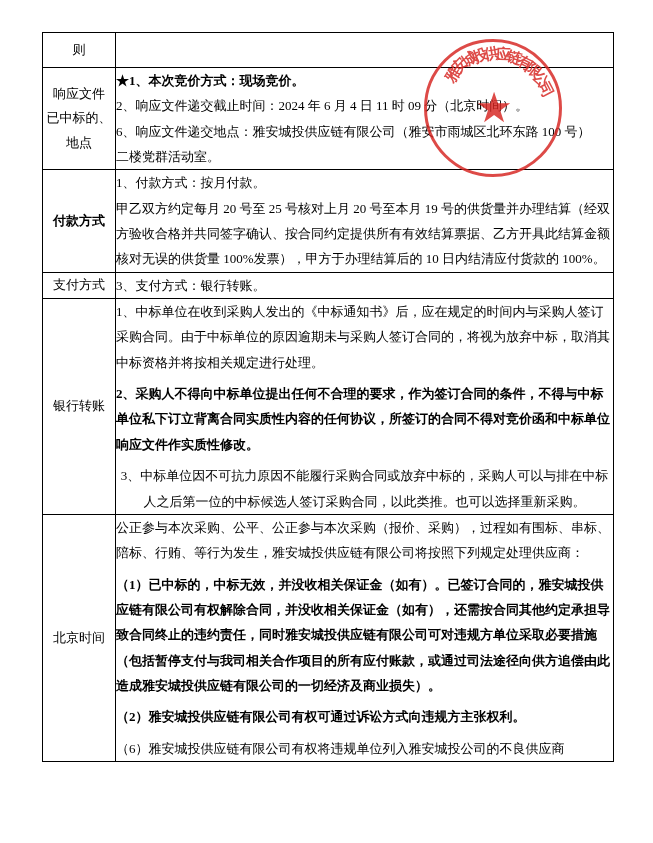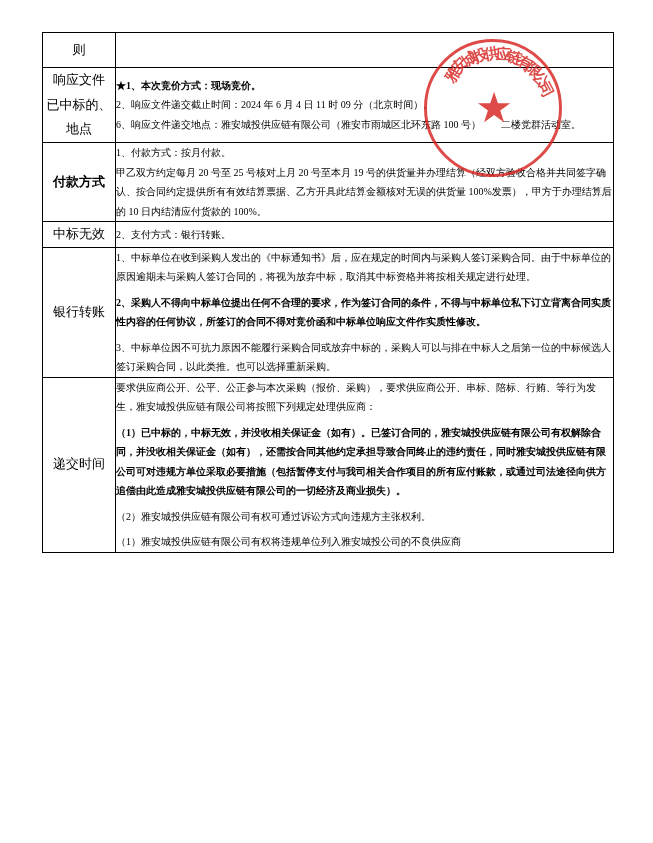--- a/index.html
+++ b/index.html
@@ -83,21 +83,21 @@
     text-align: center;
     font-size: 13px;
     line-height: 1.9;
     padding: 4px 2px;
   }
   td.label .lbl-line {
     display: block;
     white-space: nowrap;
   }
   td.content {
-    font-size: 10px;
+    font-size: 13px;
     line-height: 1.95;
     padding: 5px 6px 5px 8px;
     vertical-align: top;
     margin-top: 28px;
   }
   td.content p {
     margin: 0;
     text-indent: 0;
   }
   .b { font-weight: bold; }
@@ -153,44 +153,44 @@
           <span class="lbl-line b">付款方式</span>
         </td>
         <td class="content">
           <p>1、付款方式：按月付款。</p>
           <p>甲乙双方约定每月 20 号至 25 号核对上月 20 号至本月 19 号的供货量并办理结算（经双方验收合格并共同签字确认、按合同约定提供所有有效结算票据、乙方开具此结算金额核对无误的供货量 100%发票），甲方于办理结算后的 10 日内结清应付货款的 100%。</p>
         </td>
       </tr>
 
       <tr>
         <td class="label">
-          <span class="lbl-line">中标无效</span>
+          <span class="lbl-line">支付方式</span>
         </td>
         <td class="content">
-          <p>2、支付方式：银行转账。</p>
+          <p>3、支付方式：银行转账。</p>
         </td>
       </tr>
 
       <tr>
         <td class="label">
           <span class="lbl-line">银行转账</span>
         </td>
         <td class="content">
           <p>1、中标单位在收到采购人发出的《中标通知书》后，应在规定的时间内与采购人签订采购合同。由于中标单位的原因逾期未与采购人签订合同的，将视为放弃中标，取消其中标资格并将按相关规定进行处理。</p>
           <p style="margin-top:6px;font-weight:bold;">2、采购人不得向中标单位提出任何不合理的要求，作为签订合同的条件，不得与中标单位私下订立背离合同实质性内容的任何协议，所签订的合同不得对竞价函和中标单位响应文件作实质性修改。</p>
-          <p style="margin-top:6px;">3、中标单位因不可抗力原因不能履行采购合同或放弃中标的，采购人可以与排在中标人之后第一位的中标候选人签订采购合同，以此类推。也可以选择重新采购。</p>
+          <p style="margin-top:6px;text-align:center;">3、中标单位因不可抗力原因不能履行采购合同或放弃中标的，采购人可以与排在中标人之后第一位的中标候选人签订采购合同，以此类推。也可以选择重新采购。</p>
         </td>
       </tr>
 
       <tr>
         <td class="label">
-          <span class="lbl-line">递交时间</span>
+          <span class="lbl-line">北京时间</span>
         </td>
         <td class="content">
-          <p>要求供应商公开、公平、公正参与本次采购（报价、采购），要求供应商公开、串标、陪标、行贿、等行为发生，雅安城投供应链有限公司将按照下列规定处理供应商：</p>
+          <p>公正参与本次采购、公平、公正参与本次采购（报价、采购），过程如有围标、串标、陪标、行贿、等行为发生，雅安城投供应链有限公司将按照下列规定处理供应商：</p>
           <p style="margin-top:6px;font-weight:bold;">（1）已中标的，中标无效，并没收相关保证金（如有）。已签订合同的，雅安城投供应链有限公司有权解除合同，并没收相关保证金（如有），还需按合同其他约定承担导致合同终止的违约责任，同时雅安城投供应链有限公司可对违规方单位采取必要措施（包括暂停支付与我司相关合作项目的所有应付账款，或通过司法途径向供方追偿由此造成雅安城投供应链有限公司的一切经济及商业损失）。</p>
-          <p style="margin-top:6px;">（2）雅安城投供应链有限公司有权可通过诉讼方式向违规方主张权利。</p>
-          <p style="margin-top:6px;">（1）雅安城投供应链有限公司有权将违规单位列入雅安城投公司的不良供应商</p>
+          <p style="margin-top:6px;font-weight:bold;">（2）雅安城投供应链有限公司有权可通过诉讼方式向违规方主张权利。</p>
+          <p style="margin-top:6px;">（6）雅安城投供应链有限公司有权将违规单位列入雅安城投公司的不良供应商</p>
         </td>
       </tr>
     </tbody>
   </table>
 </div>
 
 </body></html>

